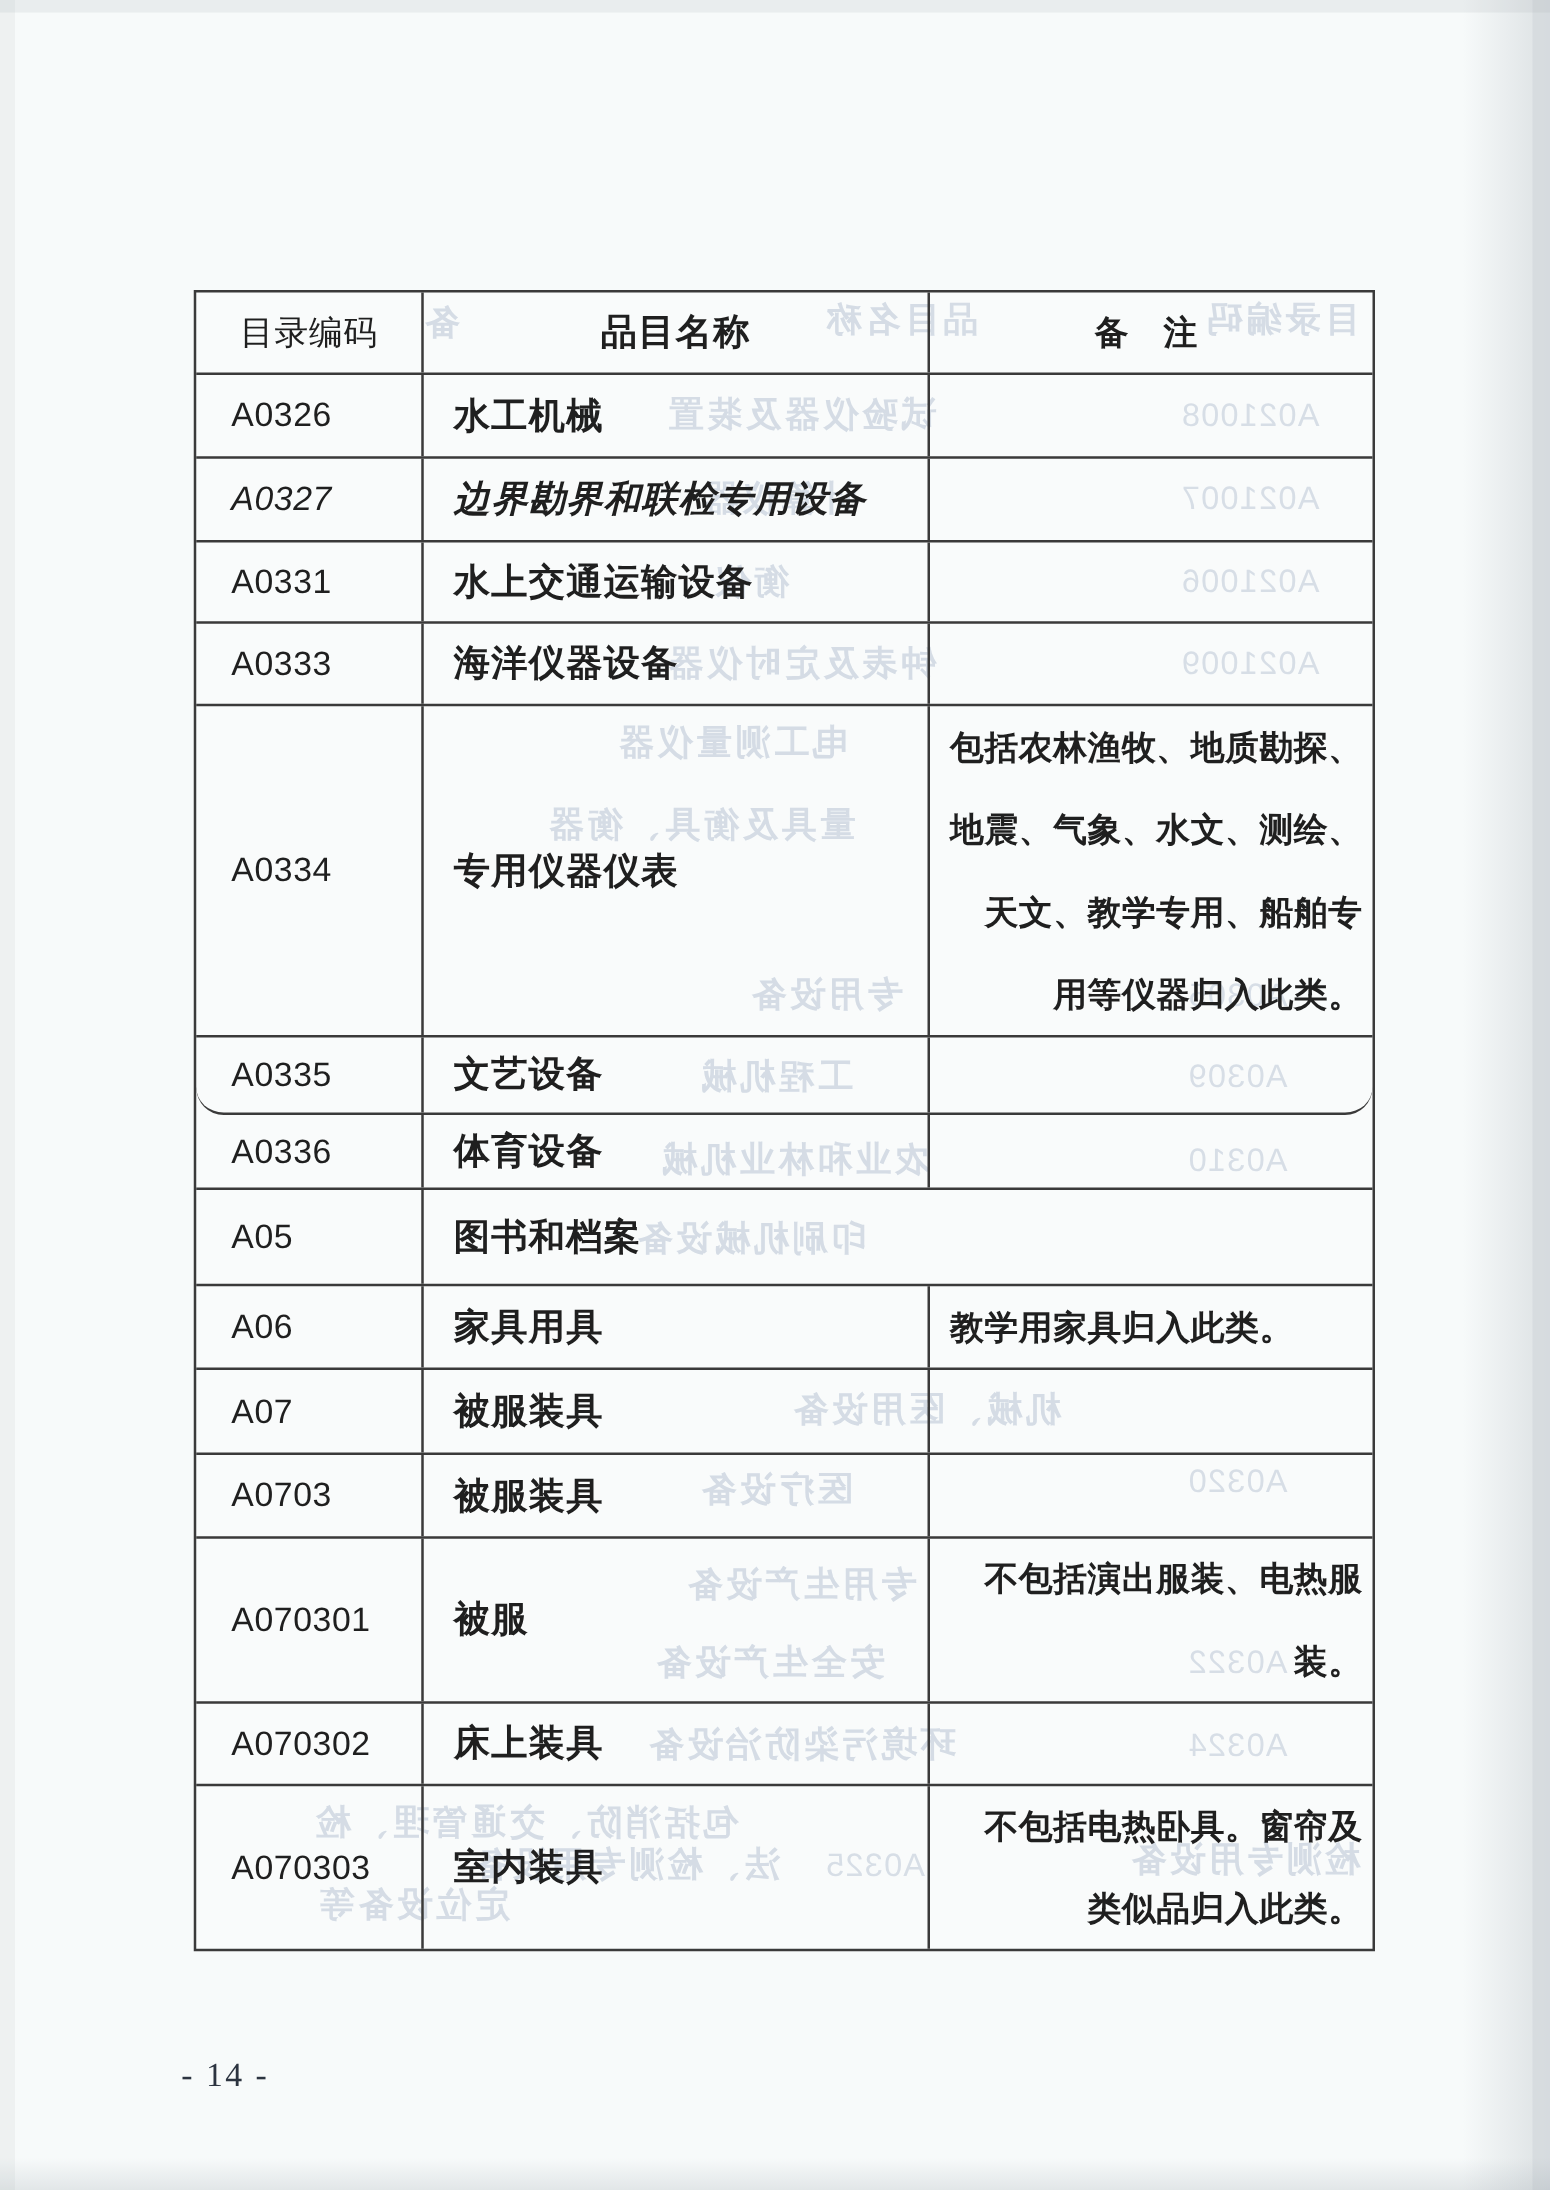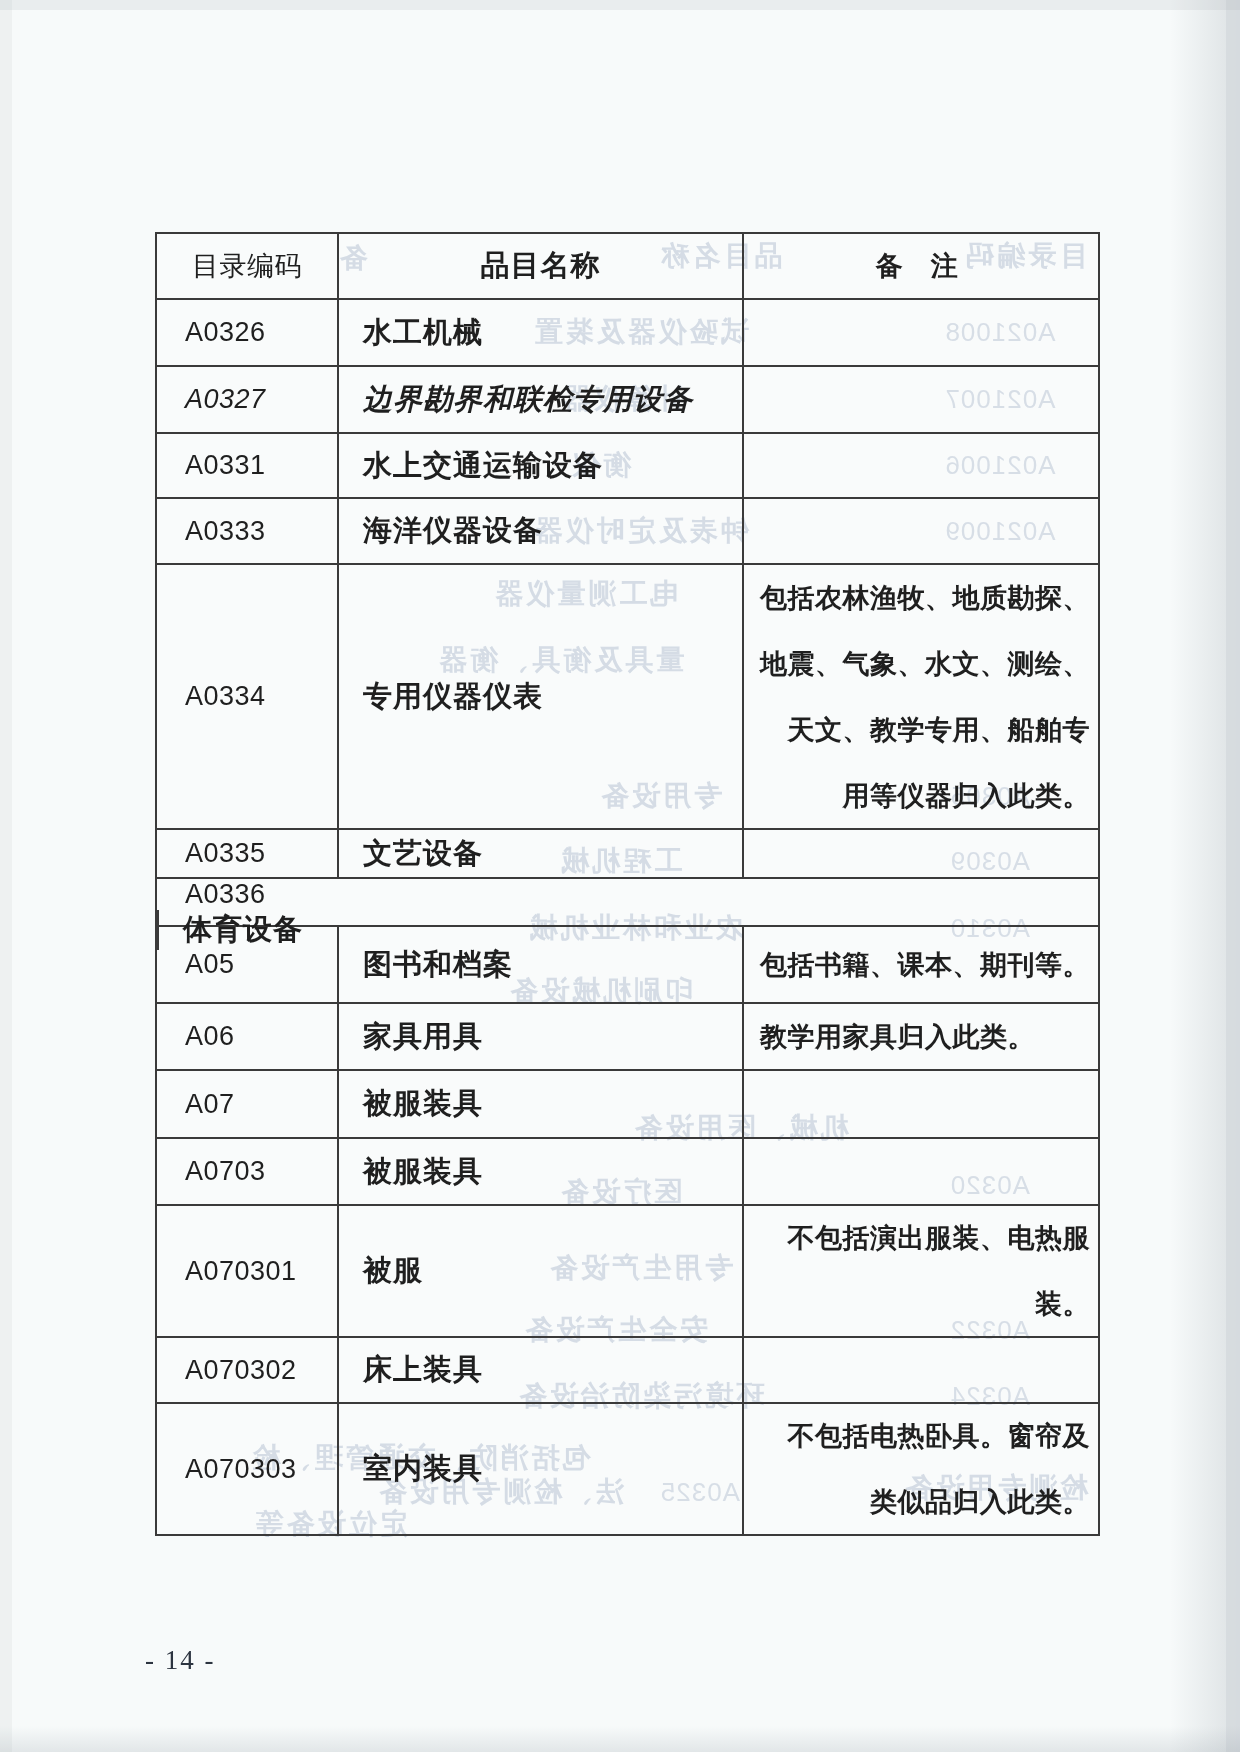--- a/index.html
+++ b/index.html
@@ -123,34 +123,33 @@
         <div class="tcell c-remark single"></div>
       </div>
       <div class="trow" style="height: 265px;">
         <div class="tcell c-code">A0334</div>
         <div class="tcell c-name">专用仪器仪表</div>
         <div class="tcell c-remark multi">包括农林渔牧、地质勘探、
 地震、气象、水文、测绘、
 天文、教学专用、船舶专
 用等仪器归入此类。</div>
       </div>
-      <div class="trow" style="height: 49px;">
+      <div class="trow" style="height: 62px; border-radius: 22px;">
         <div class="tcell c-code">A0335</div>
         <div class="tcell c-name">文艺设备</div>
         <div class="tcell c-remark single"></div>
       </div>
-      <div class="trow" style="height: 48px; flex-direction: column;">
+      <div class="trow" style="height: 60px;">
         <div class="tcell c-code">A0336</div>
         <div class="tcell c-name">体育设备</div>
         <div class="tcell c-remark single"></div>
       </div>
       <div class="trow" style="height: 77px;">
         <div class="tcell c-code">A05</div>
         <div class="tcell c-name">图书和档案</div>
-        <div class="tcell c-remark single">包括书籍、课本、期刊等。</div>
       </div>
       <div class="trow" style="height: 67px;">
         <div class="tcell c-code">A06</div>
         <div class="tcell c-name">家具用具</div>
         <div class="tcell c-remark single">教学用家具归入此类。</div>
       </div>
       <div class="trow" style="height: 68px;">
         <div class="tcell c-code">A07</div>
         <div class="tcell c-name">被服装具</div>
         <div class="tcell c-remark single"></div>

